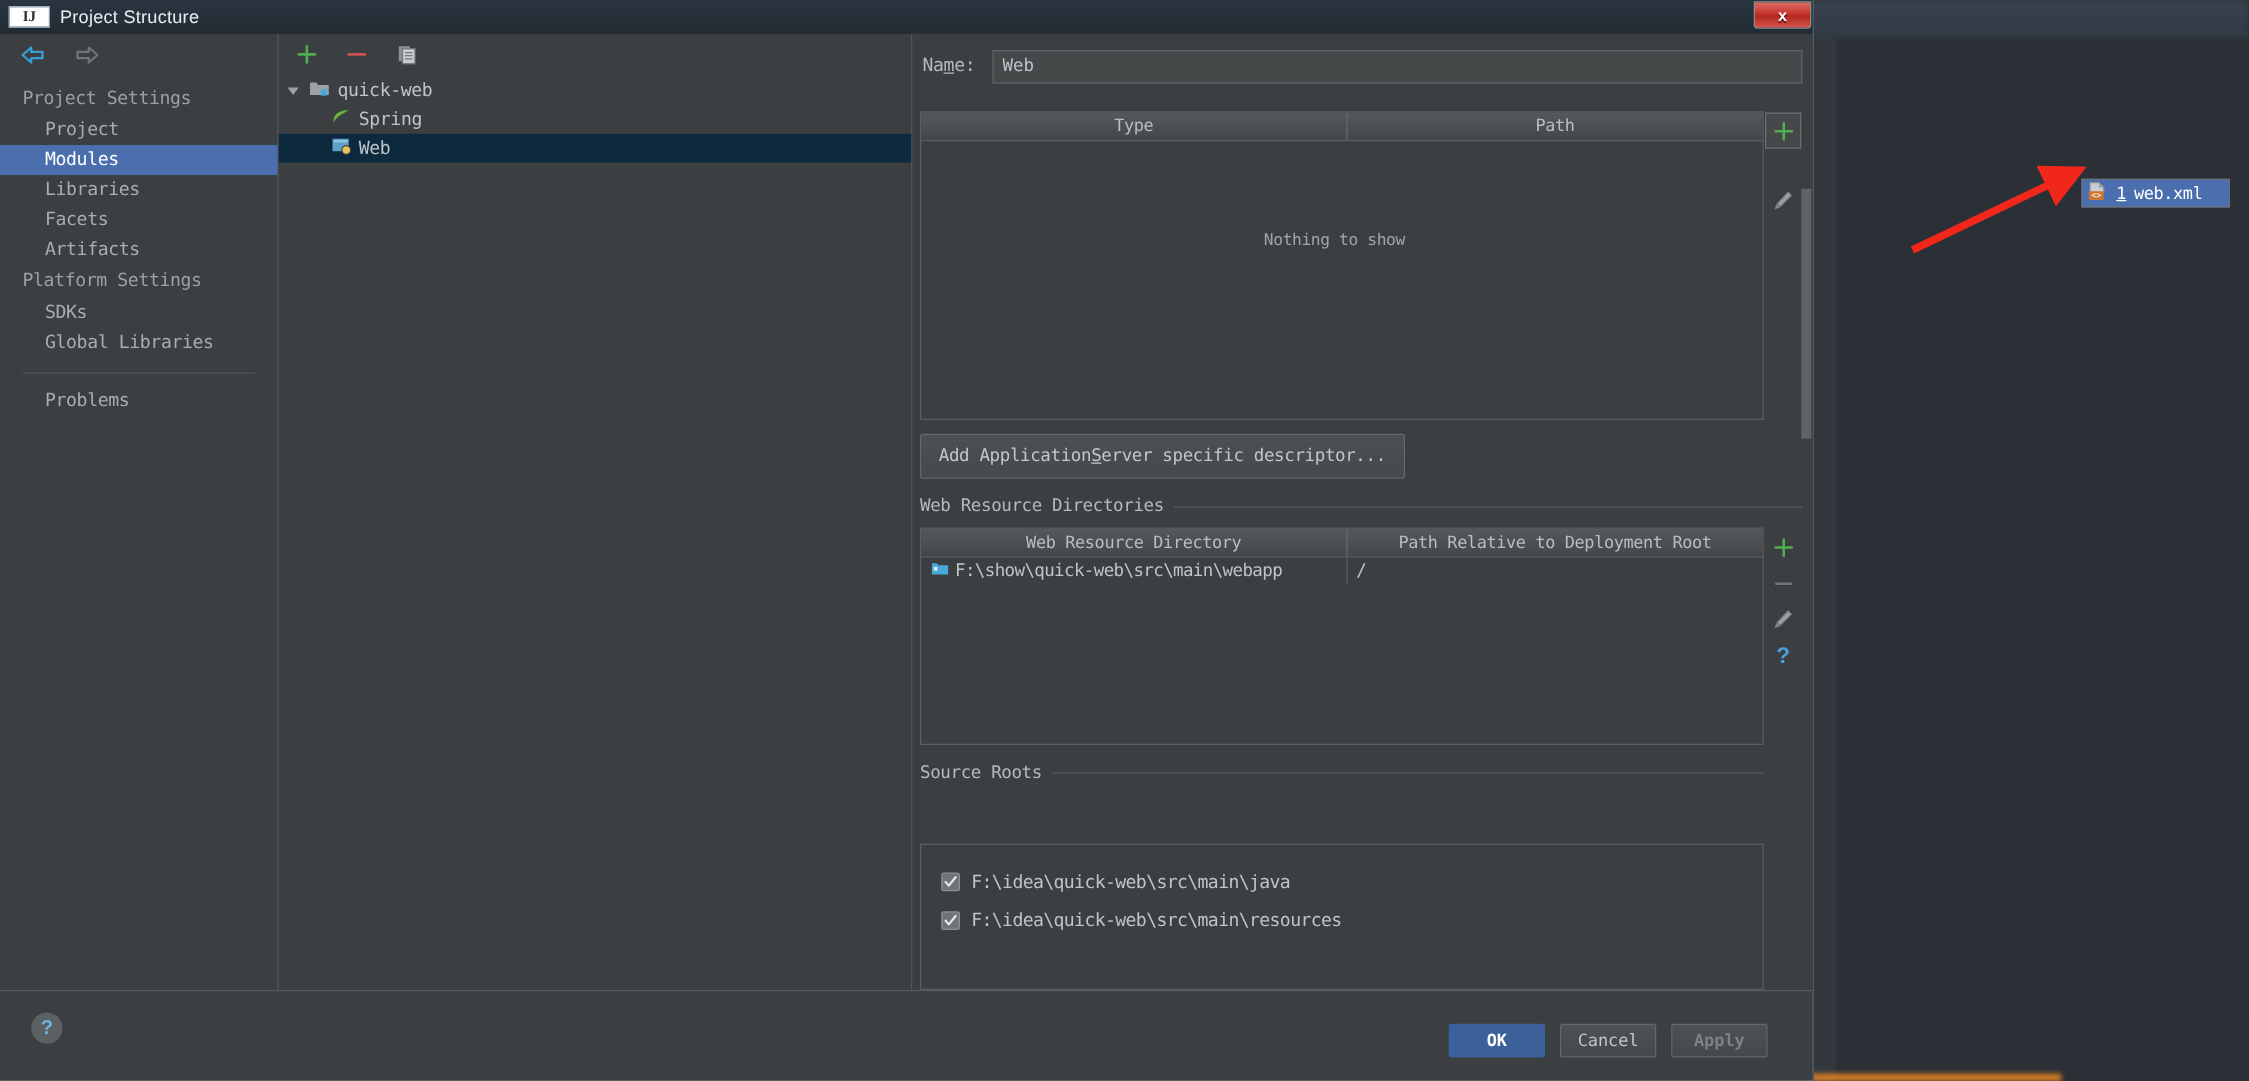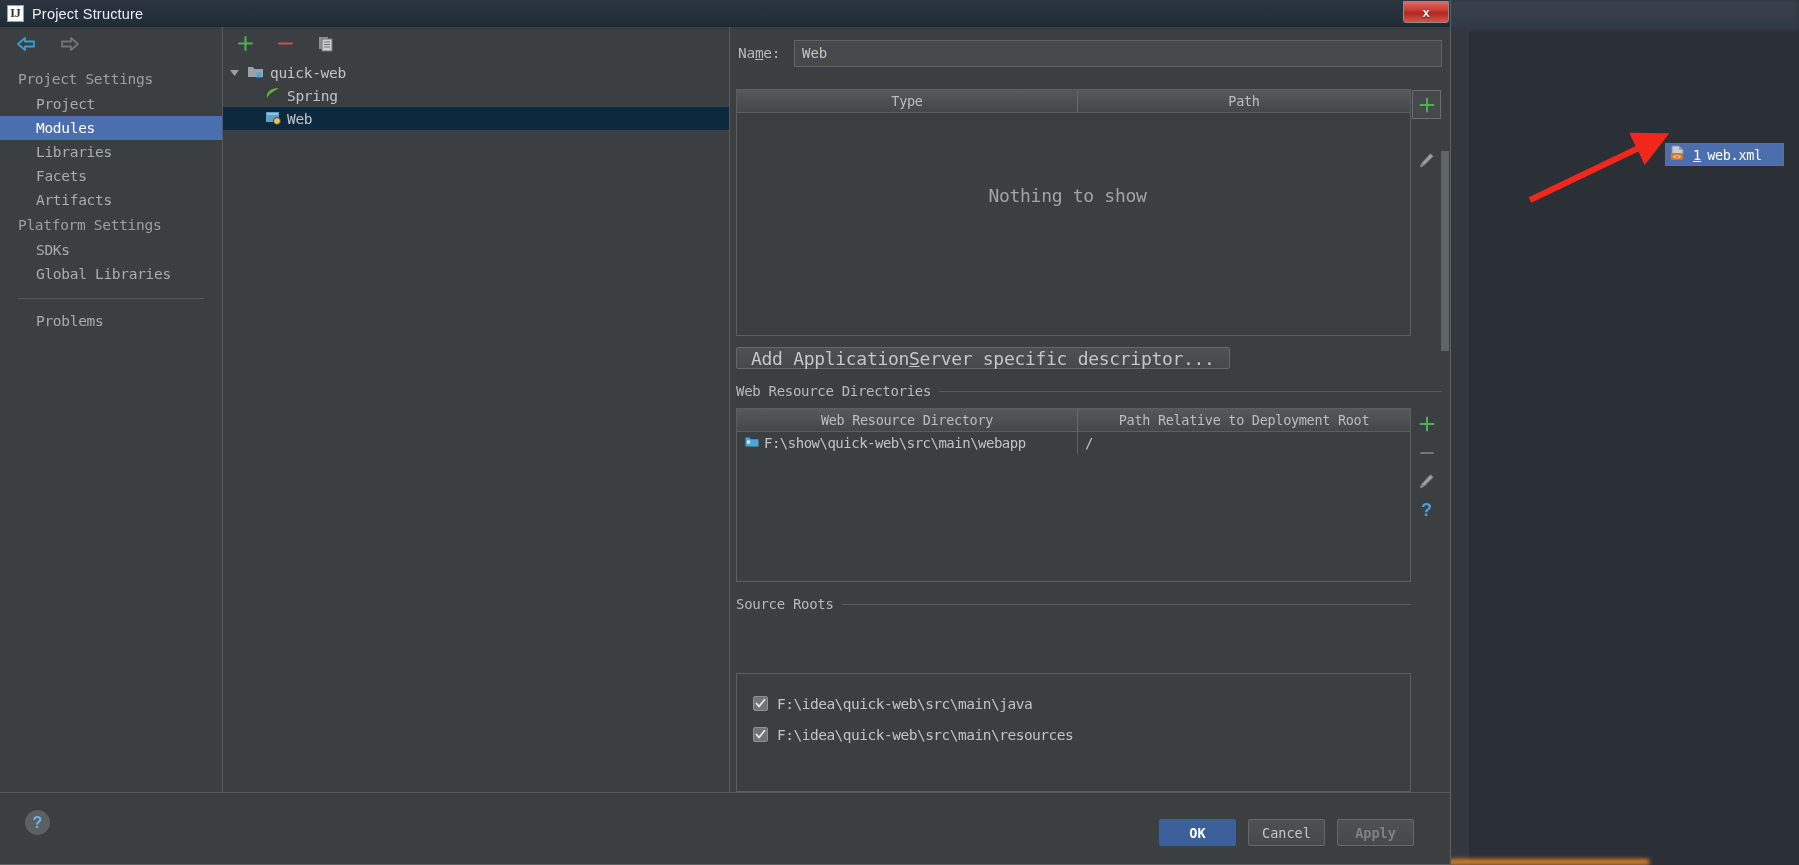--- a/index.html
+++ b/index.html
@@ -52,21 +52,21 @@
   
   .titlebar {
     height: 27px;
     background: linear-gradient(180deg,#2b3540 0%, #253039 55%, #1f2a33 100%);
     display: flex; align-items: center;
     padding-left: 7px;
     position: relative;
     flex: 0 0 auto;
   }
   .title-icon {
-    width: 17px; height: 17px;
+    width: 33px; height: 17px;
     background: #fff;
     border: 1px solid #8fa3b8;
     color: #23323f;
     font-size: 12px; font-weight: bold;
     display:flex; align-items:center; justify-content:center;
     font-family:"Liberation Serif", serif;
     margin-right: 8px;
   }
   .title-text {
     color: #e8eef4; font-size: 14.5px;
@@ -181,21 +181,21 @@
   }
   .th {
     flex: 1 1 0; display:flex; align-items:center; justify-content:center;
     color:#b9bec3; font-size:13.5px;
     font-family:"DejaVu Sans Mono", monospace; letter-spacing:-.3px;
   }
   .th + .th { border-left: 1px solid #646a6e; }
   .tbody { flex:1 1 auto; position: relative; }
   .empty-msg {
     position:absolute; left:0; right:12px; top: 72px; text-align:center;
-    color:#9fa5ab; font-size:18px;
+    color:#9fa5ab; font-size:13px;
     font-family:"DejaVu Sans Mono", monospace; letter-spacing:-.3px;
   }
   .trow { display:flex; height: 22px; }
   .td {
     flex: 1 1 0; display:flex; align-items:center; gap:5px;
     padding-left: 8px; color:#bfc4c9; font-size:14px;
     font-family:"DejaVu Sans Mono", monospace; letter-spacing:-.5px;
     overflow:hidden; white-space:nowrap;
   }
   .td + .td { border-left: 1px solid #5a5f62; padding-left: 7px; }
@@ -205,31 +205,31 @@
     display:flex; flex-direction:column; align-items:center;
     gap: 0px; padding-top: 1px;
   }
   .st-btn {
     width: 29px; height: 29px; display:flex; align-items:center; justify-content:center;
   }
   .st-btn.framed { border: 1px solid #6a6f72; background:#45494a; }
 
   .descbtn-row { margin-top: 11px; display:flex; }
   .desc-btn {
-    height: 22px; padding: 0 14px;
+    height: 36px; padding: 0 14px;
     background: linear-gradient(180deg,#4d5153 0%,#45494b 100%);
     border: 1px solid #63686b; border-radius: 2px;
-    color:#c2c7cc; font-size:18px;
+    color:#c2c7cc; font-size:14px;
     display:flex; align-items:center;
     font-family:"DejaVu Sans Mono", monospace; letter-spacing:-.3px;
   }
   .desc-btn u { text-decoration: underline; }
 
   .sr-box {
-    margin-top: 12px; border:1px solid #5a5f62; background:#3c3f41;
+    margin-top: 0; border:1px solid #5a5f62; background:#3c3f41;
     flex: 1 1 auto; padding: 14px 0 0 16px; min-height: 0; text-align: center;
   }
   .sr-row { display:flex; align-items:center; gap:9px; height: 31px; }
   .cb {
     width: 15px; height: 15px; background: #6e7477;
     border: 1px solid #8b9196; border-radius: 2px;
     display:flex; align-items:center; justify-content:center;
   }
   .sr-text {
     color:#bfc4c9; font-size:14.5px;

